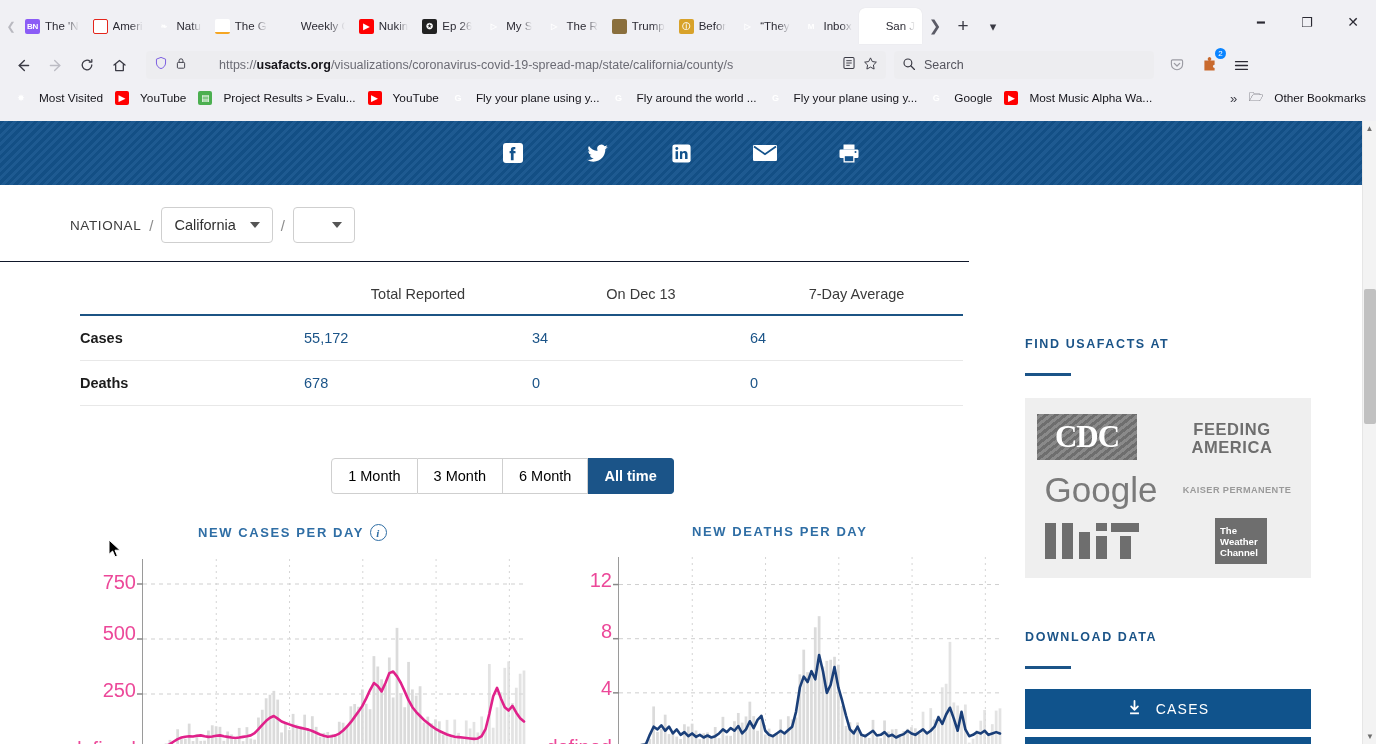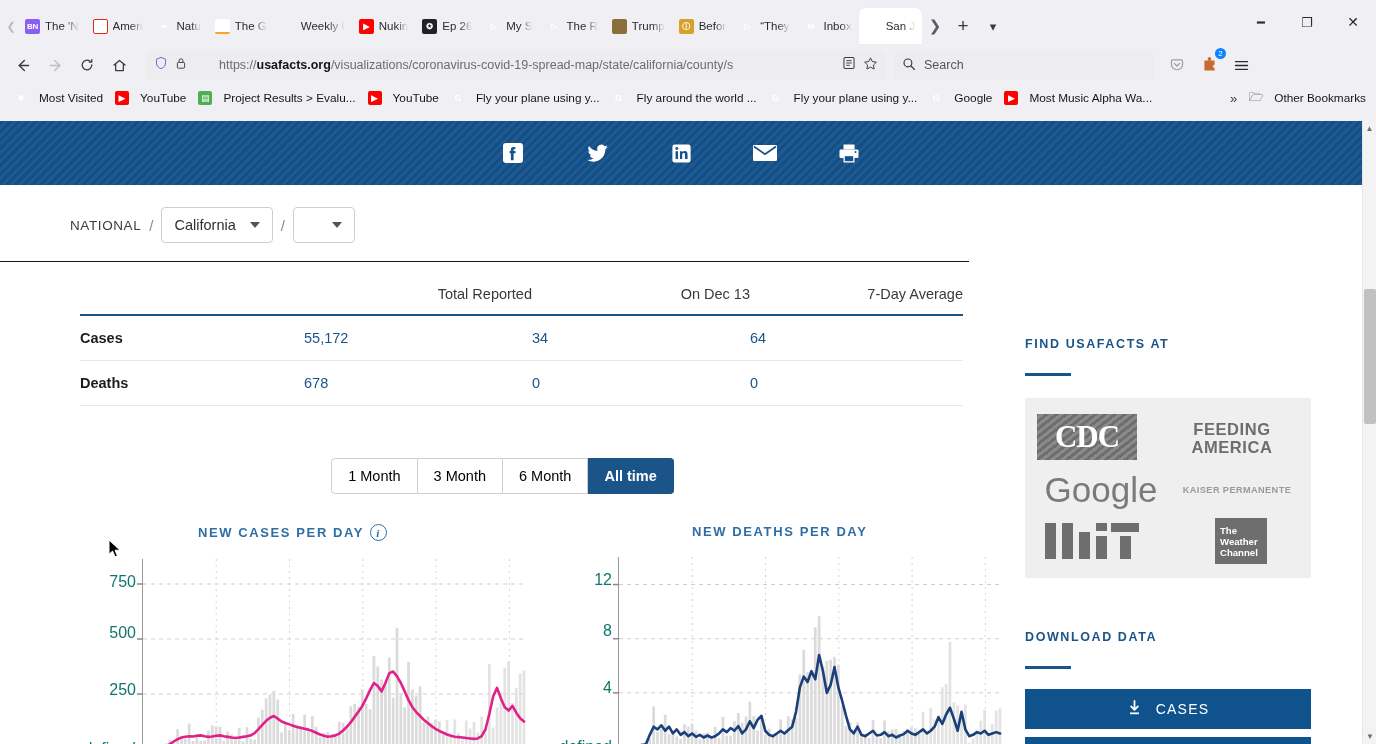--- a/index.html
+++ b/index.html
@@ -123,21 +123,21 @@
     border: 1px solid #cfcfcf; border-radius: 4px; background:#fff;
     height: 36px; display:flex; align-items:center; justify-content:space-between;
     padding: 0 12px; gap: 14px; font-size: 14.5px; color:#2f2f2f;
   }
   .bc-select.wide { min-width: 110px; }
   .bc-select.empty { width: 62px; justify-content:flex-end; }
   .caret { width:0;height:0; border-left:5px solid transparent; border-right:5px solid transparent; border-top:6px solid #555; }
 
   table.stats { border-collapse: collapse; margin: 16px 0 0 80px; width: 883px; }
   table.stats th {
-    font-size: 14.5px; font-weight: 400; color:#3a3a3a; text-align:right;
+    font-size: 14.5px; font-weight: 400; color:#3a3a3a; text-align:center;
     padding: 8px 0 12px 0; border-bottom: 2px solid #1c5484;
   }
   table.stats th.c0 { width: 224px; }
   table.stats th.c1 { width: 228px; }
   table.stats th.c2 { width: 218px; }
   table.stats td { padding: 14px 0; border-bottom: 1px solid #e8e8e8; font-size: 14.5px; }
   table.stats td.lbl { font-weight: 700; color:#1c1c1c; }
   table.stats td.num { color:#1b5488; }
 
   .cursor { position:absolute; left: 108px; top: 354px; width:14px; height:20px; }
@@ -160,21 +160,21 @@
   }
   .chart-title.right { padding-left: 140px; }
   .info-i {
     width:17px; height:17px; border-radius:50%; border: 1.6px solid #2f6ea5;
     display:inline-flex; align-items:center; justify-content:center;
     font-size:11px; font-style: italic; font-family:"Liberation Serif", serif; font-weight:700;
   }
   .plotwrap { display:flex; }
   .yaxis { width: 66px; position:relative; height: 200px; }
   .yaxis span {
-    position:absolute; right: 6px; font-size: 16px; color:#0f766e; transform: translateY(-50%);
+    position:absolute; right: 6px; font-size: 20px; color:#ec4899; transform: translateY(-50%);
     white-space: nowrap;
   }
   .plot { position:relative; width: 382px; height: 230px; border-left: 1.5px solid #9a9a9a; }
   .plot svg { position:absolute; left:0; top:0; overflow:visible; }
 
   
   .sec-head { font-size: 12.5px; letter-spacing: 1.6px; color:#1b5488; font-weight:700; margin: 152px 0 0 10px; }
   .sec-rule { width: 46px; height: 3px; background:#1b5488; margin: 22px 0 22px 10px; }
   .logos { width: 286px; height: 180px; background:#efefef; margin-left: 10px; position:relative; }
   .logo { position:absolute; display:flex; align-items:center; justify-content:center; }

